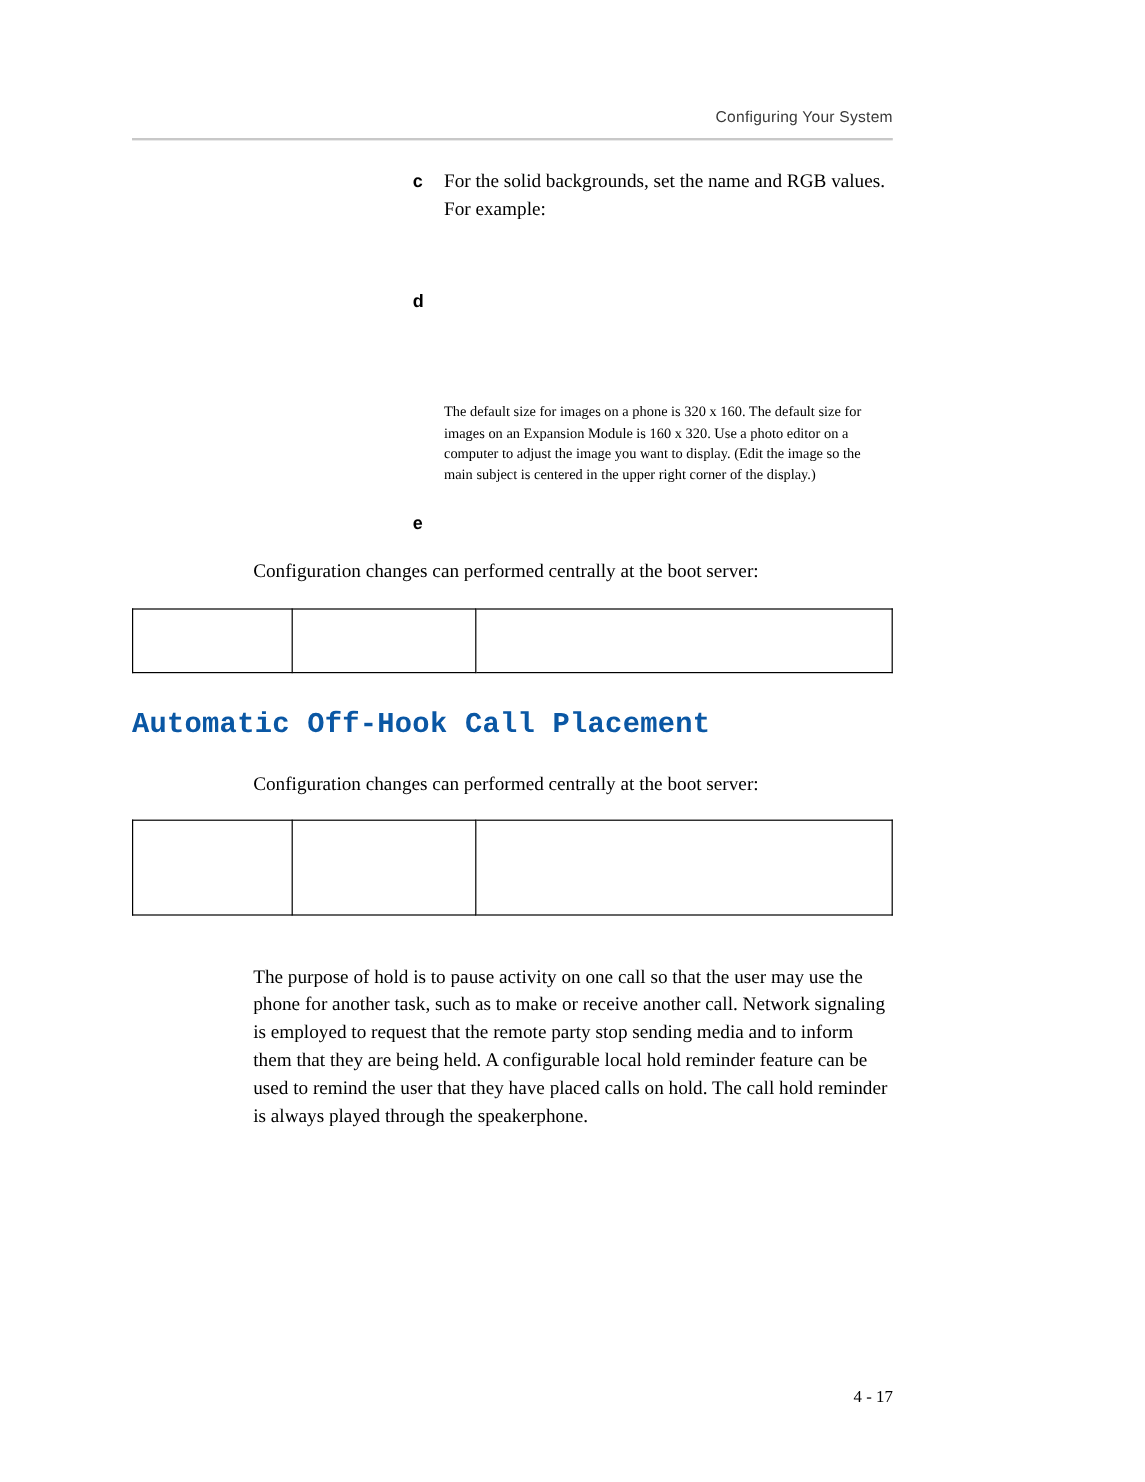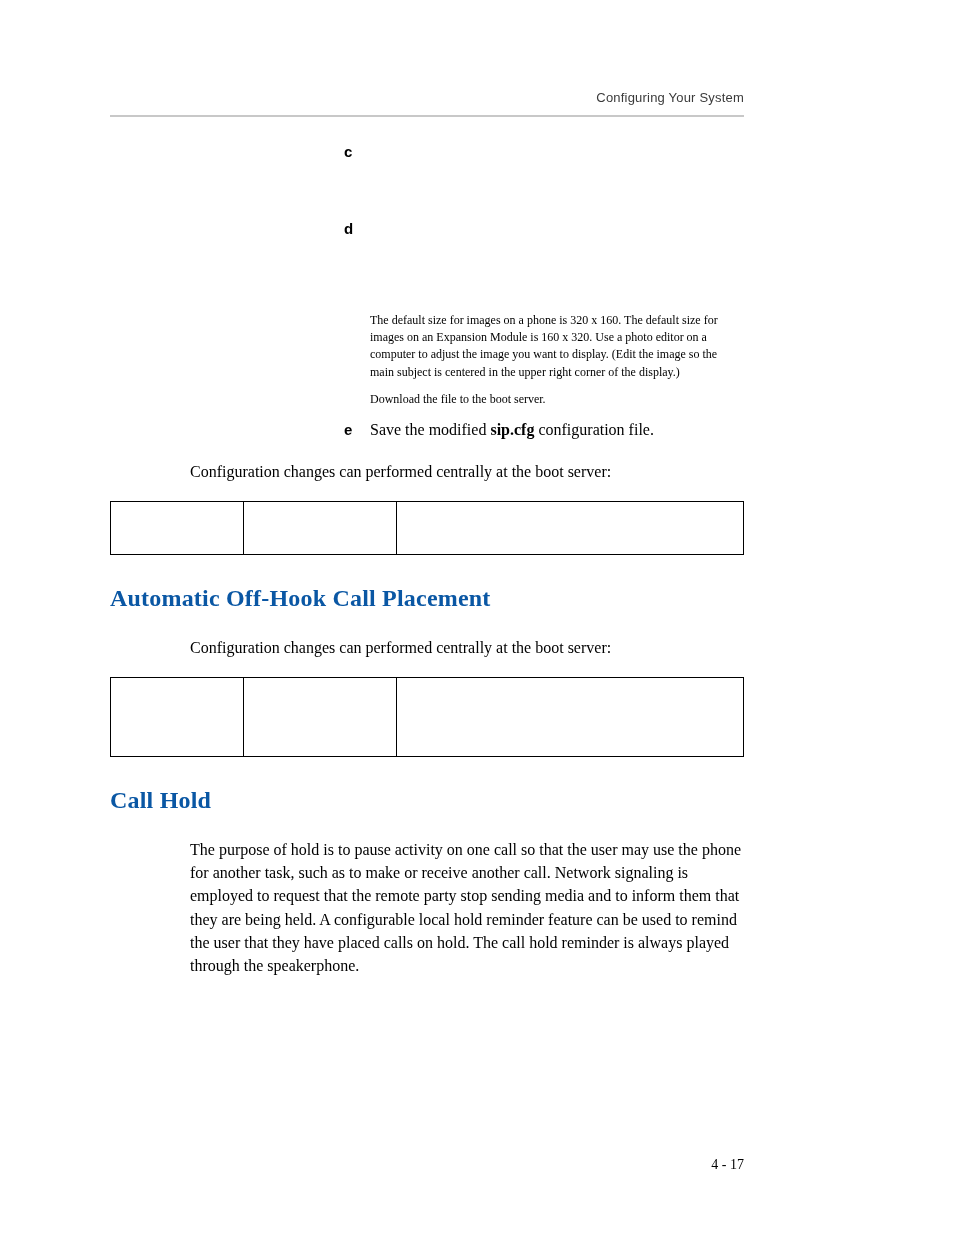--- a/index.html
+++ b/index.html
@@ -58,21 +58,21 @@
     font-size: 16px;
     line-height: 1.45;
   }
   .step .text .bold { font-weight: bold; }
   .bodytxt-indent {
     margin-left: 260px;
     font-size: 12px;
     line-height: 1.45;
   }
   .bodytxt-main {
-    margin-left: 80px;
+    margin-left: 101px;
     font-size: 16px;
     line-height: 1.45;
   }
   .gap-sm { height: 10px; }
   .gap-md { height: 46px; }
   .gap-lg { height: 64px; }
 
   table.frame {
     border-collapse: collapse;
     width: 100%;
@@ -82,21 +82,21 @@
   table.frame td {
     border: 1px solid #000;
     height: 50px;
   }
   table.frame.tall td { height: 76px; }
   table.frame td.c1 { width: 130px; }
   table.frame td.c2 { width: 150px; }
   table.frame td.c3 { }
 
   h2.section {
-    font-family: Liberation Serif, serif;
+    font-family: Liberation Mono, monospace;
     font-weight: 700;
     color: #0a57a4;
     font-size: 24px;
     margin: 0 0 14px 0;
     letter-spacing: 0.2px;
   }
 
   .footer {
     position: absolute;
     bottom: 62px;
@@ -110,43 +110,40 @@
 
 <div class="page">
   <div class="header">Configuring Your System</div>
   <div class="hr"></div>
 
   <div class="content">
 
     <div class="step">
       <div></div>
       <div class="letter">c</div>
+      <div class="text">For the solid backgrounds, set the name and RGB values. For example:</div>
     </div>
 
     <div class="gap-md"></div>
 
     <div class="step">
       <div></div>
       <div class="letter">d</div>
     </div>
 
     <div class="gap-lg"></div>
 
     <div class="bodytxt-indent">The default size for images on a phone is 320 x 160. The default size for images on an Expansion Module is 160 x 320. Use a photo editor on a computer to adjust the image you want to display. (Edit the image so the main subject is centered in the upper right corner of the display.)</div>
     <div class="gap-sm"></div>
-    <div class="bodytxt-indent">Download the file to the boot server.</div>
 
     <div class="gap-sm"></div>
 
     <div class="step">
       <div></div>
       <div class="letter">e</div>
-      <div class="text">
-        <span>Save the modified </span><span class="bold">sip.cfg</span><span> configuration file.</span>
-      </div>
     </div>
 
     <div class="gap-sm"></div>
     <div class="bodytxt-main">Configuration changes can performed centrally at the boot server:</div>
 
     <table class="frame">
       <tbody>
           <tr>
         <td class="c1"></td>
         <td class="c2"></td>
@@ -162,20 +159,19 @@
     <table class="frame tall">
       <tbody>
           <tr>
         <td class="c1"></td>
         <td class="c2"></td>
         <td class="c3"></td>
       </tr>
     </tbody>
       </table>
 
-    <h2 class="section">Call Hold</h2>
     <div class="gap-sm"></div>
     <div class="bodytxt-main">The purpose of hold is to pause activity on one call so that the user may use the phone for another task, such as to make or receive another call. Network signaling is employed to request that the remote party stop sending media and to inform them that they are being held. A configurable local hold reminder feature can be used to remind the user that they have placed calls on hold. The call hold reminder is always played through the speakerphone.</div>
 
   </div>
 
   <div class="footer">4 - 17</div>
 </div>
 
 </body></html>

